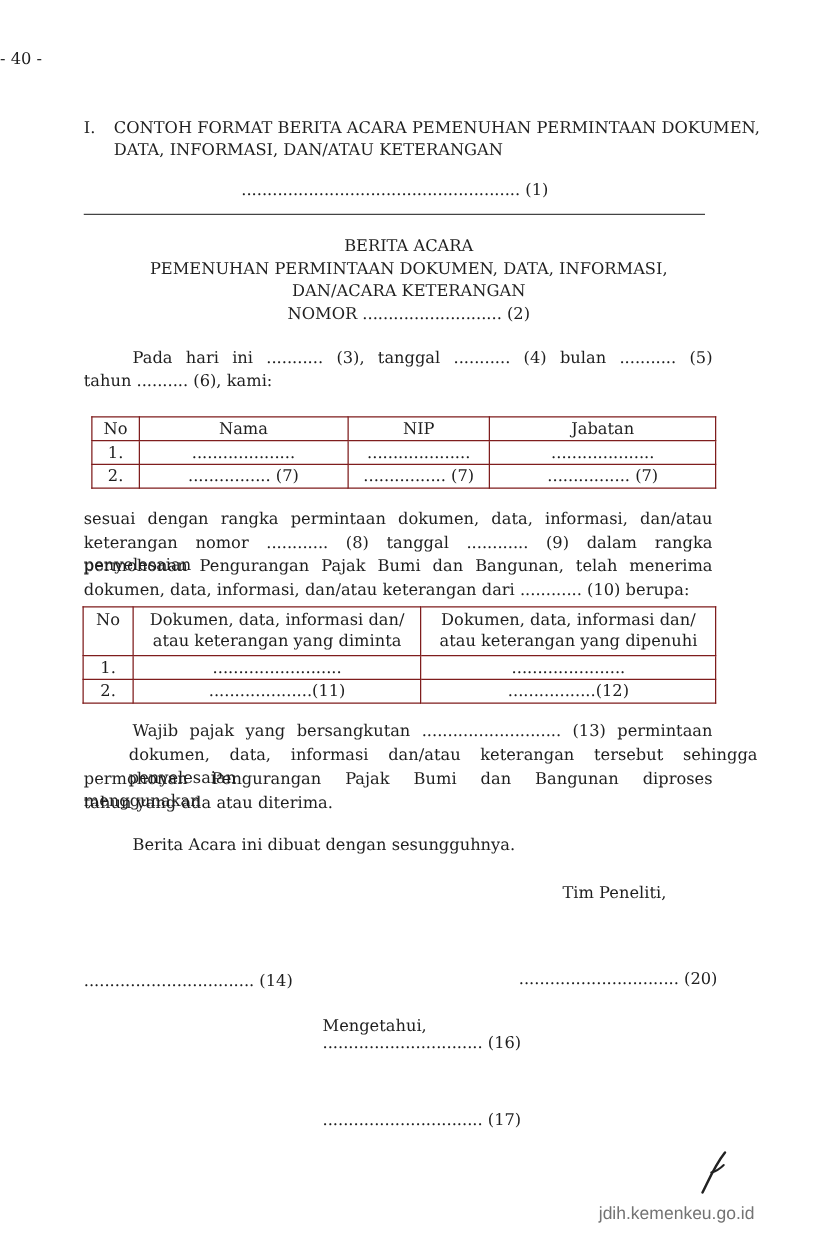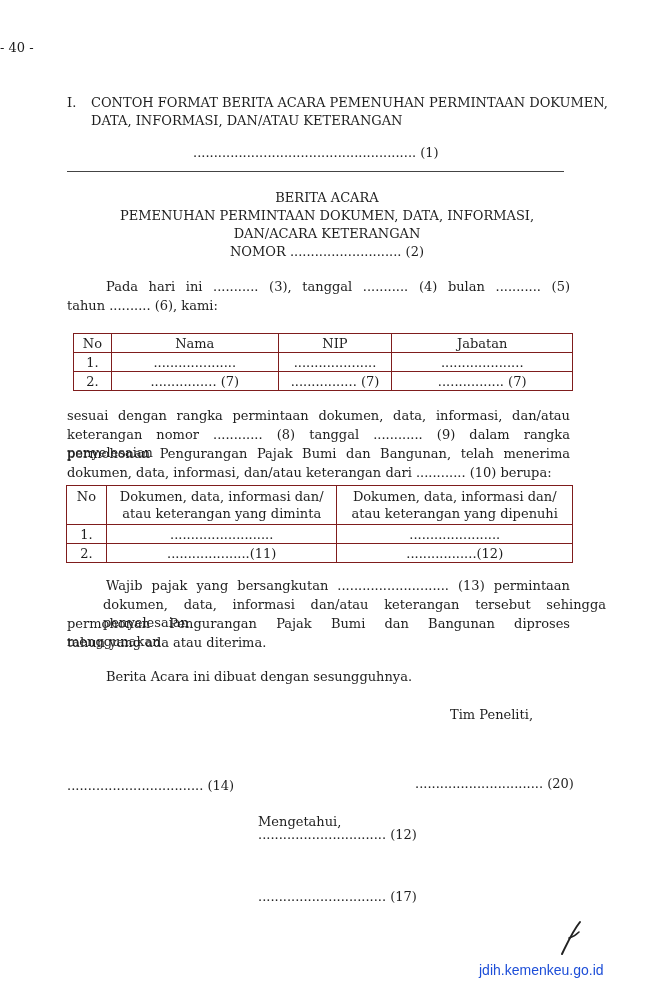--- a/index.html
+++ b/index.html
@@ -17,21 +17,21 @@
   .rule { left: 67px; top: 171px; width: 497px; height: 0; border-top: 1.5px solid #444; }
   .center { left: 0; width: 654px; text-align: center; }
   .just { left: 67px; width: 503px; white-space: normal; text-align: justify; text-align-last: justify; }
   table { position: absolute; border-collapse: collapse; font-size: 13px; }
   td, th { border: 1px solid #7f1d1d; padding: 0; text-align: center; font-weight: normal; line-height: 17px; }
   .tbl1 { left: 73px; top: 333px; width: 500px; }
   .tbl1 td, .tbl1 th { height: 18px; }
   .tbl2 { left: 66px; top: 485px; width: 507px; }
   .tbl2 th { height: 36px; }
   .tbl2 td { height: 18px; }
-  .watermark { left: 479px; top: 962px; font-family: "Liberation Sans", "DejaVu Sans", sans-serif; font-size: 14px; color: #1d4ed8; }
+  .watermark { left: 479px; top: 962px; font-family: "Liberation Sans", "DejaVu Sans", sans-serif; font-size: 14px; color: #737373; }
   .sig { left: 558px; top: 920px; }
 </style>
 </head>
 <body>
 
 <div class="abs page-no">- 40 -</div>
 
 <div class="abs t sec-label">I.</div>
 <div class="abs t sec-title">CONTOH FORMAT BERITA ACARA PEMENUHAN PERMINTAAN DOKUMEN,</div>
 <div class="abs t sec-title2">DATA, INFORMASI, DAN/ATAU KETERANGAN</div>
@@ -118,21 +118,21 @@
 <div class="abs t" style="top:634px; left:67px;">tahun yang ada atau diterima.</div>
 
 <div class="abs t" style="top:668px; left:106px;">Berita Acara ini dibuat dengan sesungguhnya.</div>
 
 <div class="abs t" style="top:706px; left:415px;margin-left:35px;">Tim Peneliti,</div>
 
 <div class="abs t" style="top:777px; left:67px;">................................. (14)</div>
 <div class="abs t" style="top:775px; left:415px;">............................... (20)</div>
 
 <div class="abs t" style="top:813px; left:258px;">Mengetahui,</div>
-<div class="abs t" style="top:826px; left:258px;">............................... (12)</div>
+<div class="abs t" style="top:826px; left:258px;">............................... (16)</div>
 <div class="abs t" style="top:888px; left:258px;">............................... (17)</div>
 
 <svg class="abs sig" width="30" height="36" viewBox="0 0 30 36">
   <path d="M4 34 C 9 24, 14 12, 22 2" stroke="#222" stroke-width="2" fill="none" stroke-linecap="round"></path>
   <path d="M11 18 C 15 17, 18 15, 21 12" stroke="#222" stroke-width="1.6" fill="none" stroke-linecap="round"></path>
 </svg>
 
 <div class="abs watermark">jdih.kemenkeu.go.id</div>
 
 </body></html>

